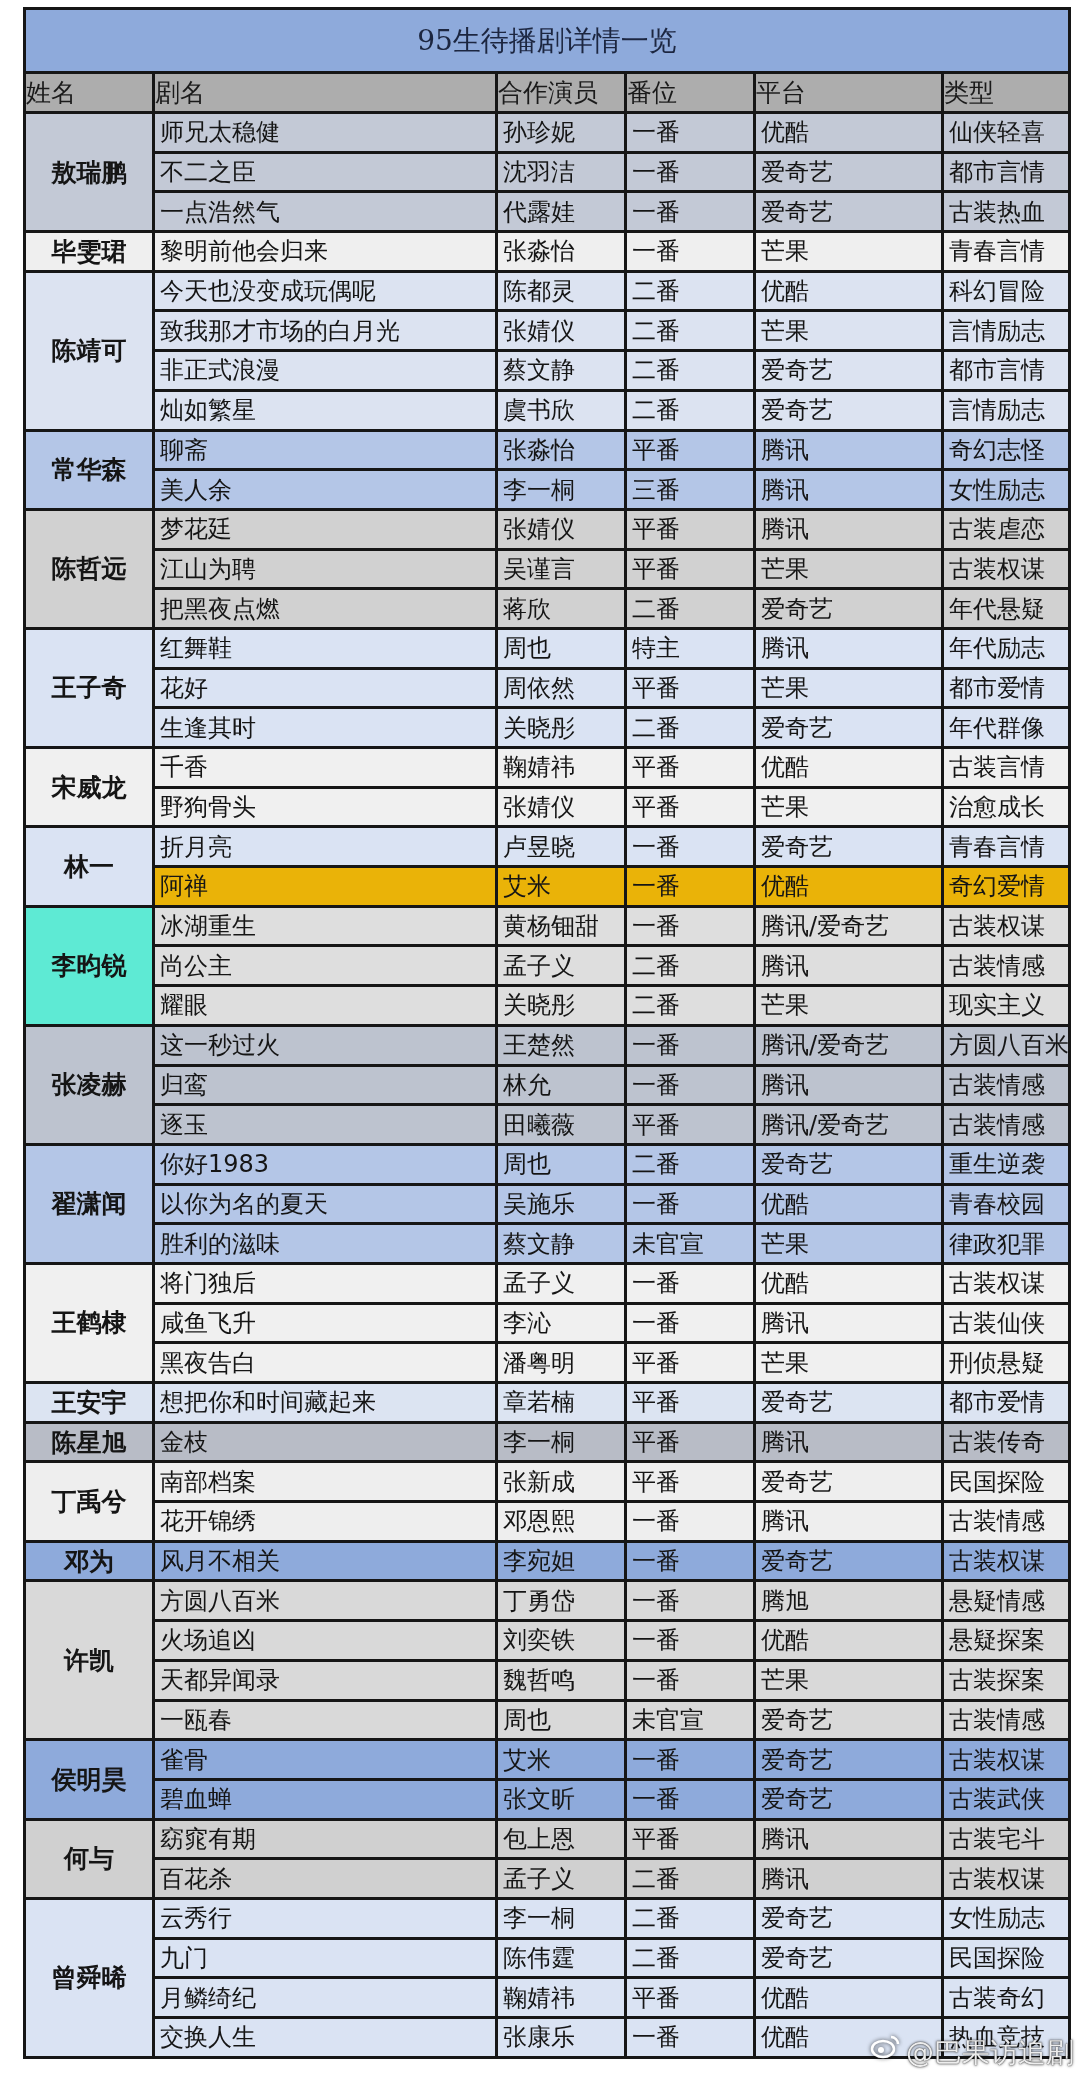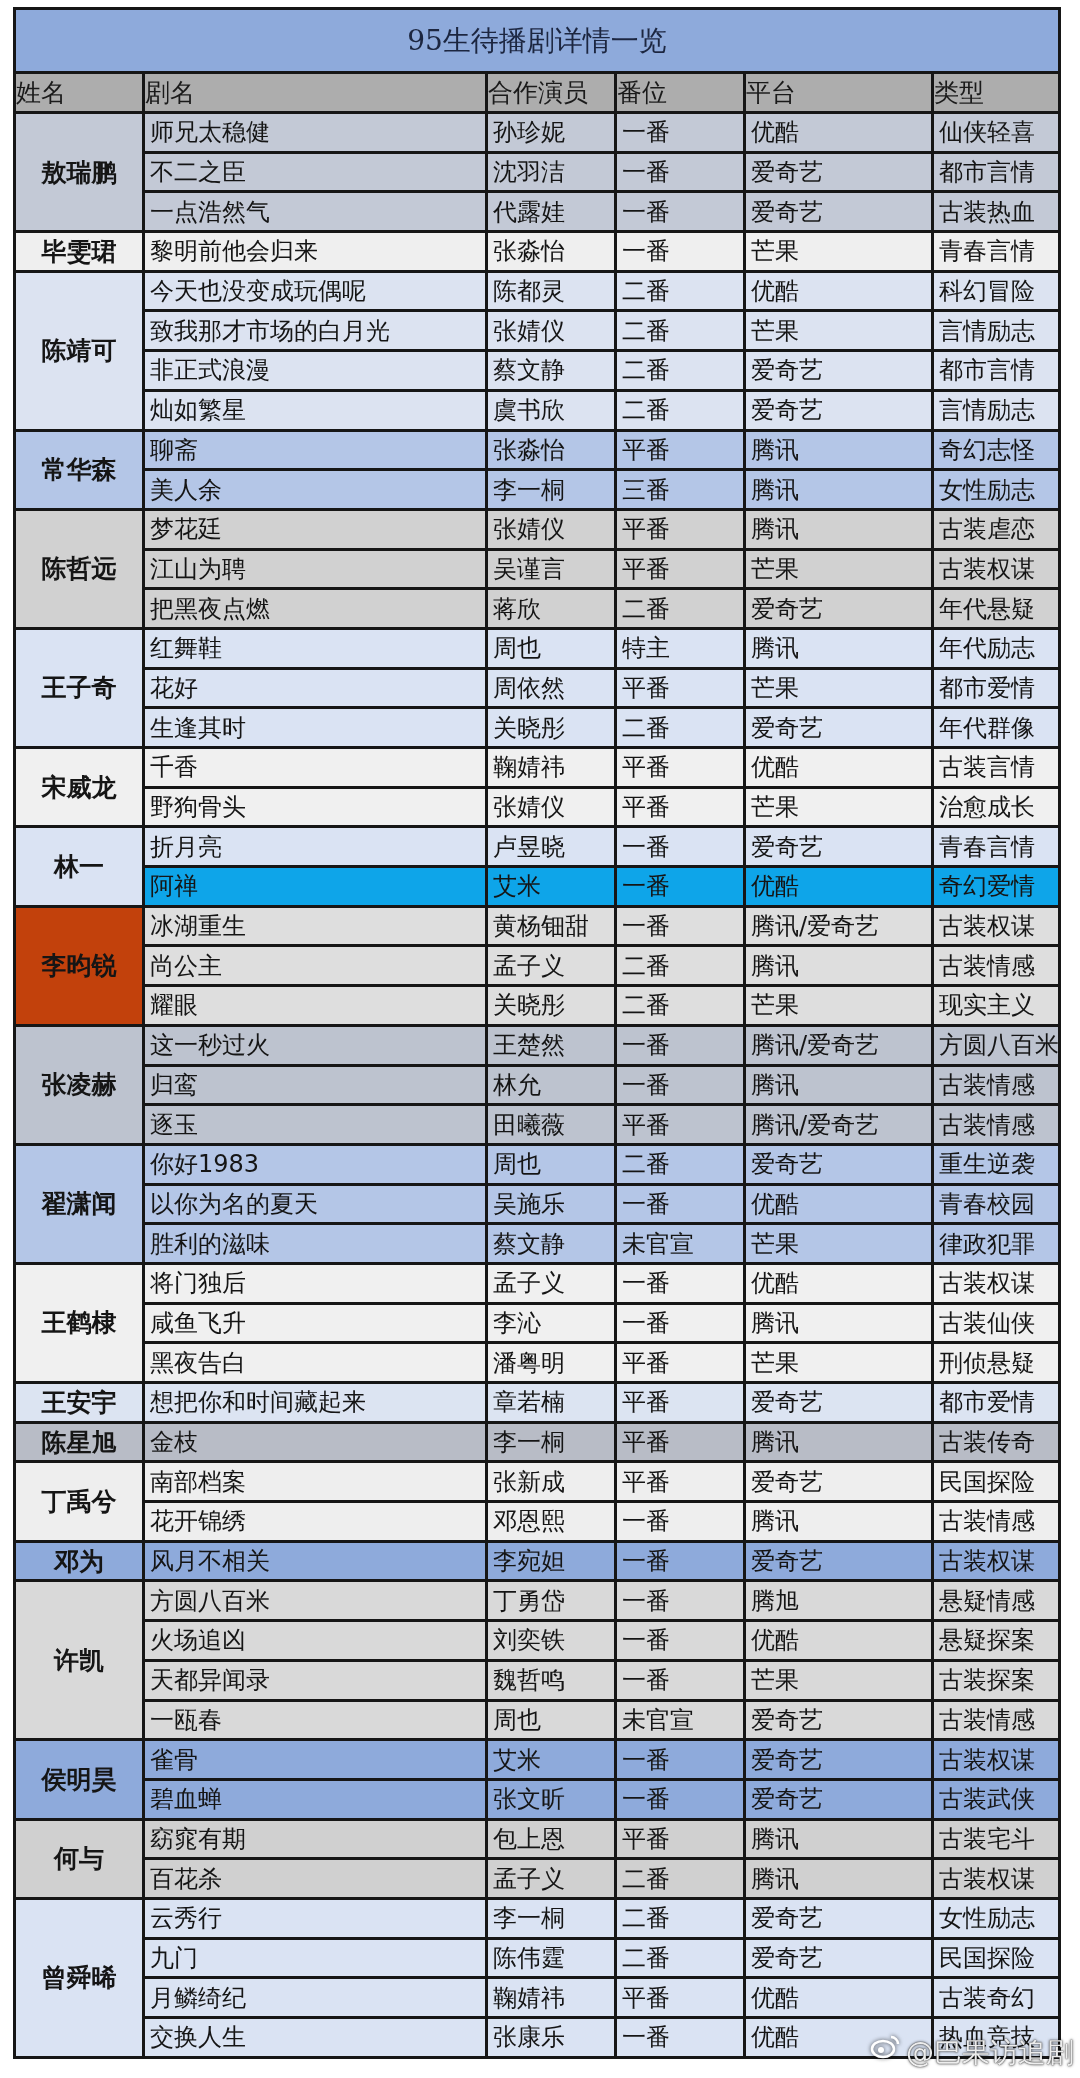--- a/index.html
+++ b/index.html
@@ -1,21 +1,21 @@
 <!DOCTYPE html>
 <html><head>
   <meta charset="utf-8">
   <style>
     html, body { margin: 0; padding: 0; }
     body {
       width: 1080px; height: 2078px; background: #ffffff;
       position: relative; overflow: hidden;
       font-family: "DejaVu Sans", "Liberation Sans", sans-serif;
     }
-    .sheet { position: absolute; left: 7px; top: 7px; width: 882px; padding-left: 6px; }
+    .sheet { position: absolute; left: 17px; top: 7px; width: 882px; padding-left: 6px; }
     table.grid {
       border-collapse: collapse; table-layout: fixed; width: 1045px;
     }
     .grid td, .grid th {
       border: 3px solid #161616;
       padding: 0 0 0 5px;
       font-size: 24px; line-height: 1;
       color: #151515; font-weight: normal;
       white-space: nowrap; overflow: hidden; text-align: left;
     }
@@ -201,29 +201,29 @@
           <td>治愈成长</td>
         </tr>
         <tr class="data-row" style="background: rgb(218, 227, 243);">
           <td class="name-cell" rowspan="2" style="background: rgb(218, 227, 243);">林一</td>
           <td>折月亮</td>
           <td>卢昱晓</td>
           <td>一番</td>
           <td>爱奇艺</td>
           <td>青春言情</td>
         </tr>
-        <tr class="data-row" style="background: #0ea5e9; margin-left: 10px;">
+        <tr class="data-row" style="background: #eab308; margin-left: 10px;">
           <td>阿禅</td>
           <td>艾米</td>
           <td>一番</td>
           <td>优酷</td>
           <td>奇幻爱情</td>
         </tr>
         <tr class="data-row" style="background: rgb(222, 222, 222);">
-          <td class="name-cell" rowspan="3" style="background: #c2410c;">李昀锐</td>
+          <td class="name-cell" rowspan="3" style="background: #5eead4;">李昀锐</td>
           <td>冰湖重生</td>
           <td>黄杨钿甜</td>
           <td>一番</td>
           <td>腾讯/爱奇艺</td>
           <td>古装权谋</td>
         </tr>
         <tr class="data-row" style="background: rgb(222, 222, 222);">
           <td>尚公主</td>
           <td>孟子义</td>
           <td>二番</td>

